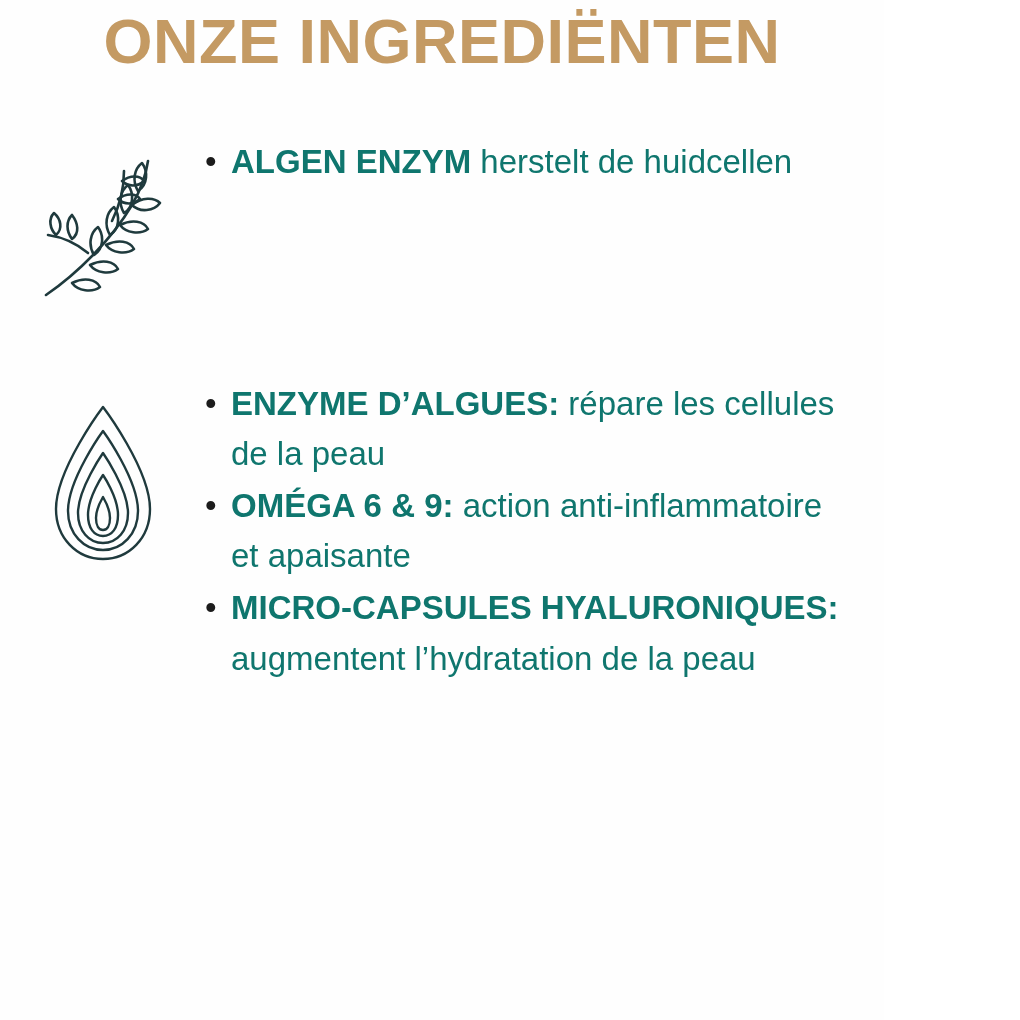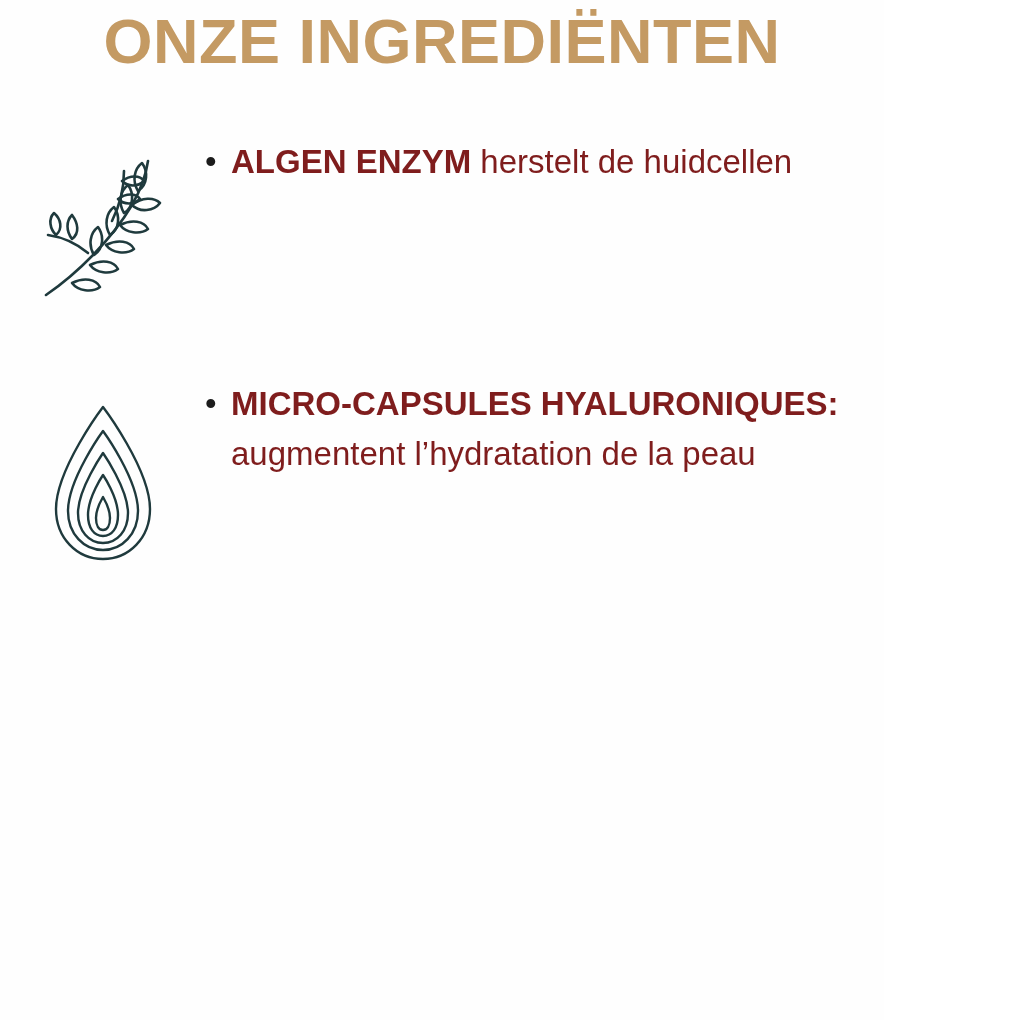--- a/index.html
+++ b/index.html
@@ -57,21 +57,21 @@
     padding-right: 28px;
   }
 
   ul.bullets {
     list-style: none;
     margin: 0;
     padding: 0;
   }
   ul.bullets > li {
     position: relative;
-    color: #7f1d1d;
+    color: #0f766e;
     font-size: 33px;
     line-height: 1.52;
     padding-left: 26px;
     margin-bottom: 2px;
     text-indent: 0;
   }
   ul.bullets > li::before {
     content: "\2022";
     position: absolute;
     left: 0;
@@ -136,19 +136,25 @@
         <path d="M65 10 C65 10 18 72 18 112 C18 141 39 162 65 162 C91 162 112 141 112 112 C112 72 65 10 65 10 Z"></path>
         <path d="M65 34 C65 34 30 82 30 114 C30 137 46 153 65 153 C84 153 100 137 100 114 C100 82 65 34 65 34 Z"></path>
         <path d="M65 56 C65 56 40 92 40 116 C40 134 51 146 65 146 C79 146 90 134 90 116 C90 92 65 56 65 56 Z"></path>
         <path d="M65 78 C65 78 50 100 50 118 C50 131 56 139 65 139 C74 139 80 131 80 118 C80 100 65 78 65 78 Z"></path>
         <path d="M65 100 C65 100 58 112 58 121 C58 129 61 133 65 133 C69 133 72 129 72 121 C72 112 65 100 65 100 Z"></path>
       </svg>
     </div>
     <div class="text-col">
       <ul class="bullets">
         <li>
+          <span class="b">ENZYME D’ALGUES:</span><span> répare les cellules de la peau</span>
+        </li>
+        <li>
+          <span class="b">OMÉGA 6 &amp; 9:</span><span> action anti-inflammatoire et apaisante</span>
+        </li>
+        <li>
           <span class="b">MICRO-CAPSULES HYALURONIQUES:</span><span> augmentent l’hydratation de la peau</span>
         </li>
       </ul>
     </div>
   </div>
 
 </div>
 
 </body></html>

